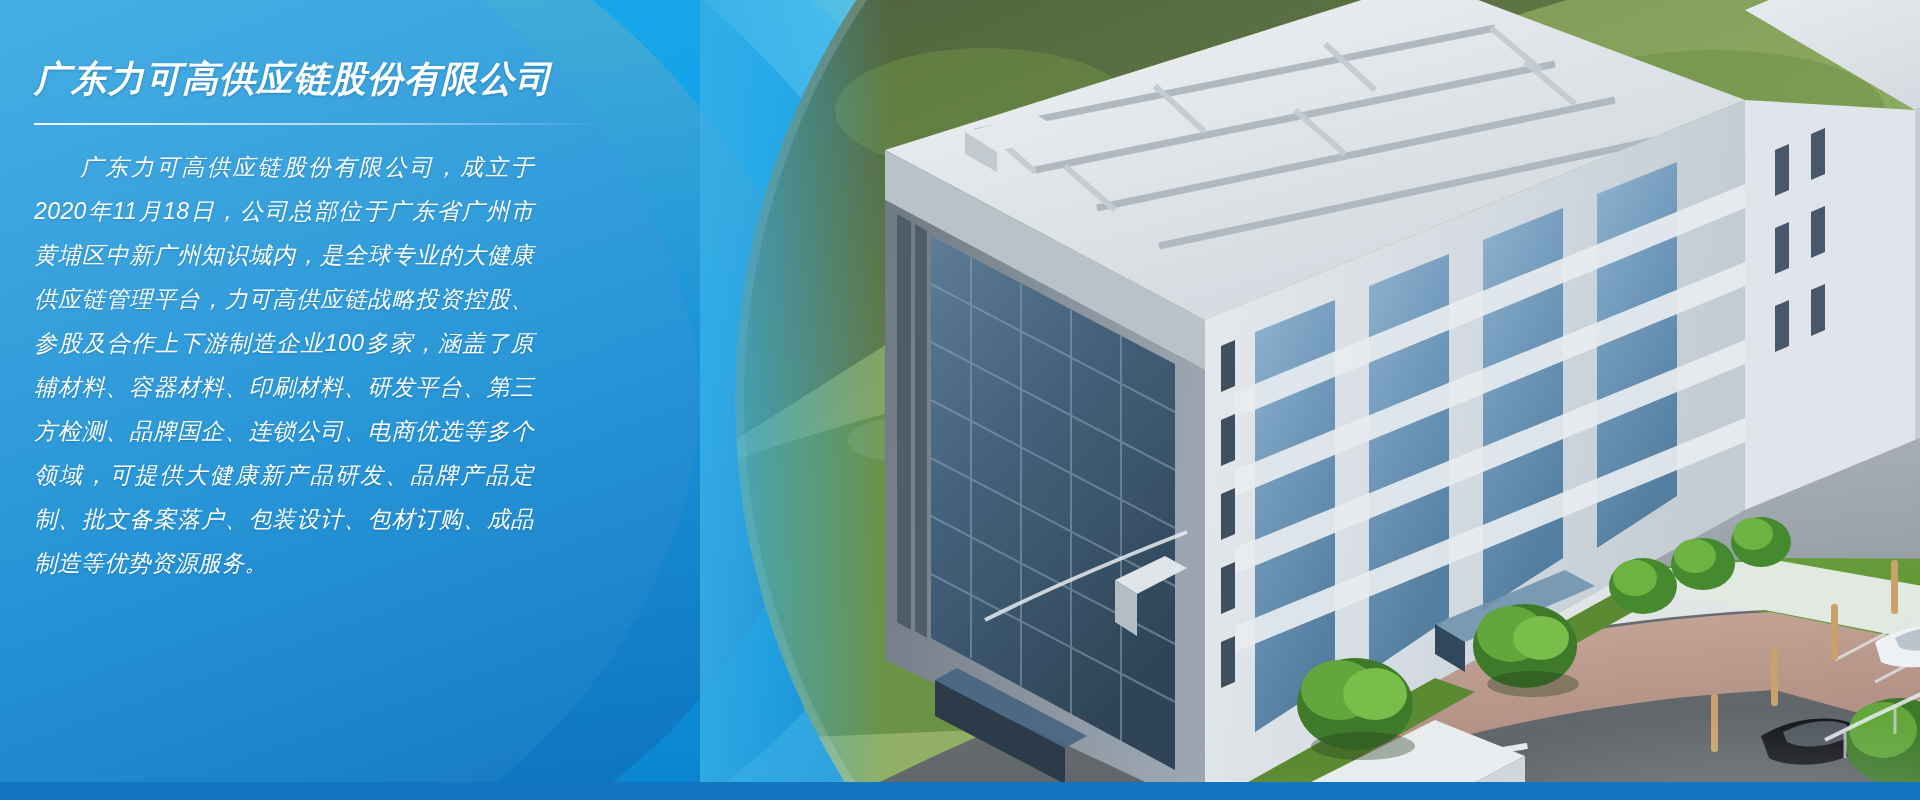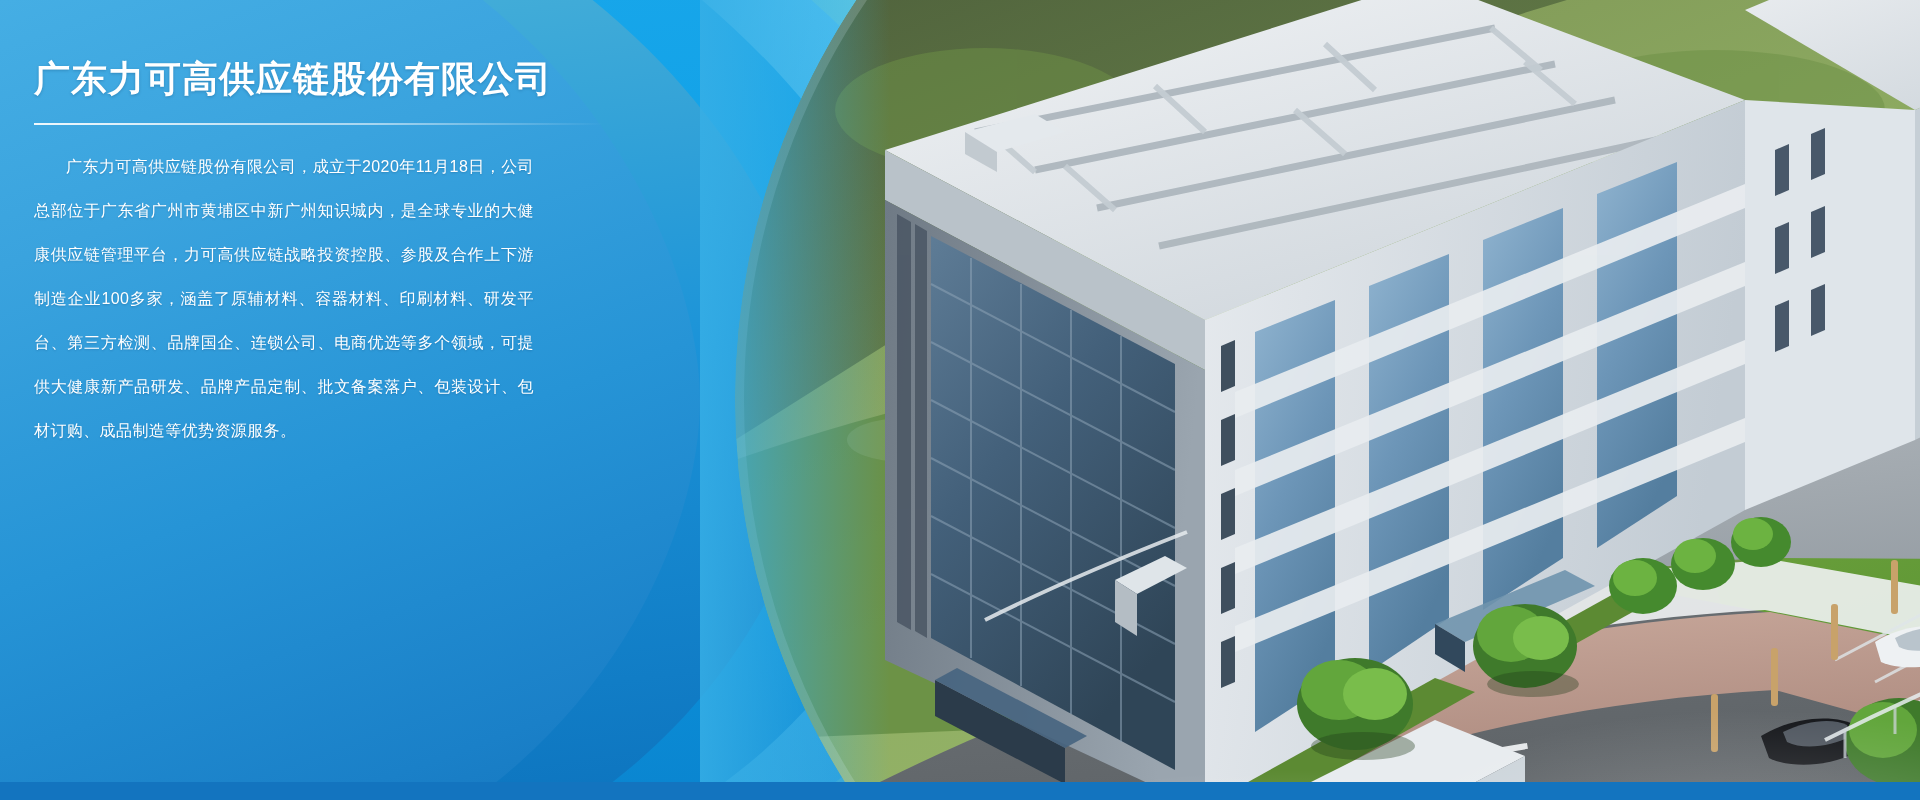--- a/index.html
+++ b/index.html
@@ -4,20 +4,21 @@
 <title>Company Profile Banner</title>
 <style>
   * { margin:0; padding:0; box-sizing:border-box; }
   html,body { width:1920px; height:800px; overflow:hidden; background:#1374bf; }
   body { font-family:"Liberation Sans","DejaVu Sans",sans-serif; }
 
   #stage {
     position:relative;
     width:1920px; height:782px;
     overflow:hidden;
+    font-style:italic;
   }
 
   
   .bg-base {
     position:absolute; inset:0;
     background:linear-gradient(160deg,#45aee4 0%, #3aa3de 18%, #2694d6 40%, #1a80c8 62%, #0f6bb4 82%, #0a5ea8 100%);
   }
 
   
   .arc-layer { position:absolute; inset:0; }
@@ -52,21 +53,21 @@
   }
   .divider {
     margin-top:22px;
     width:570px; height:2px;
     background:linear-gradient(to right, rgba(255,255,255,.92) 0%, rgba(255,255,255,.55) 60%, rgba(255,255,255,0) 100%);
   }
   .body-copy {
     margin-top:20px;
     width:500px;
     color:#ffffff;
-    font-size:16px;
+    font-size:23px;
     line-height:44px;
     letter-spacing:.4px;
     text-align:justify;
     text-justify:inter-ideograph;
     text-shadow:0 1px 2px rgba(0,40,80,.22);
   }
   .body-copy p { text-indent:2em; }
 </style>
 </head>
 <body>

